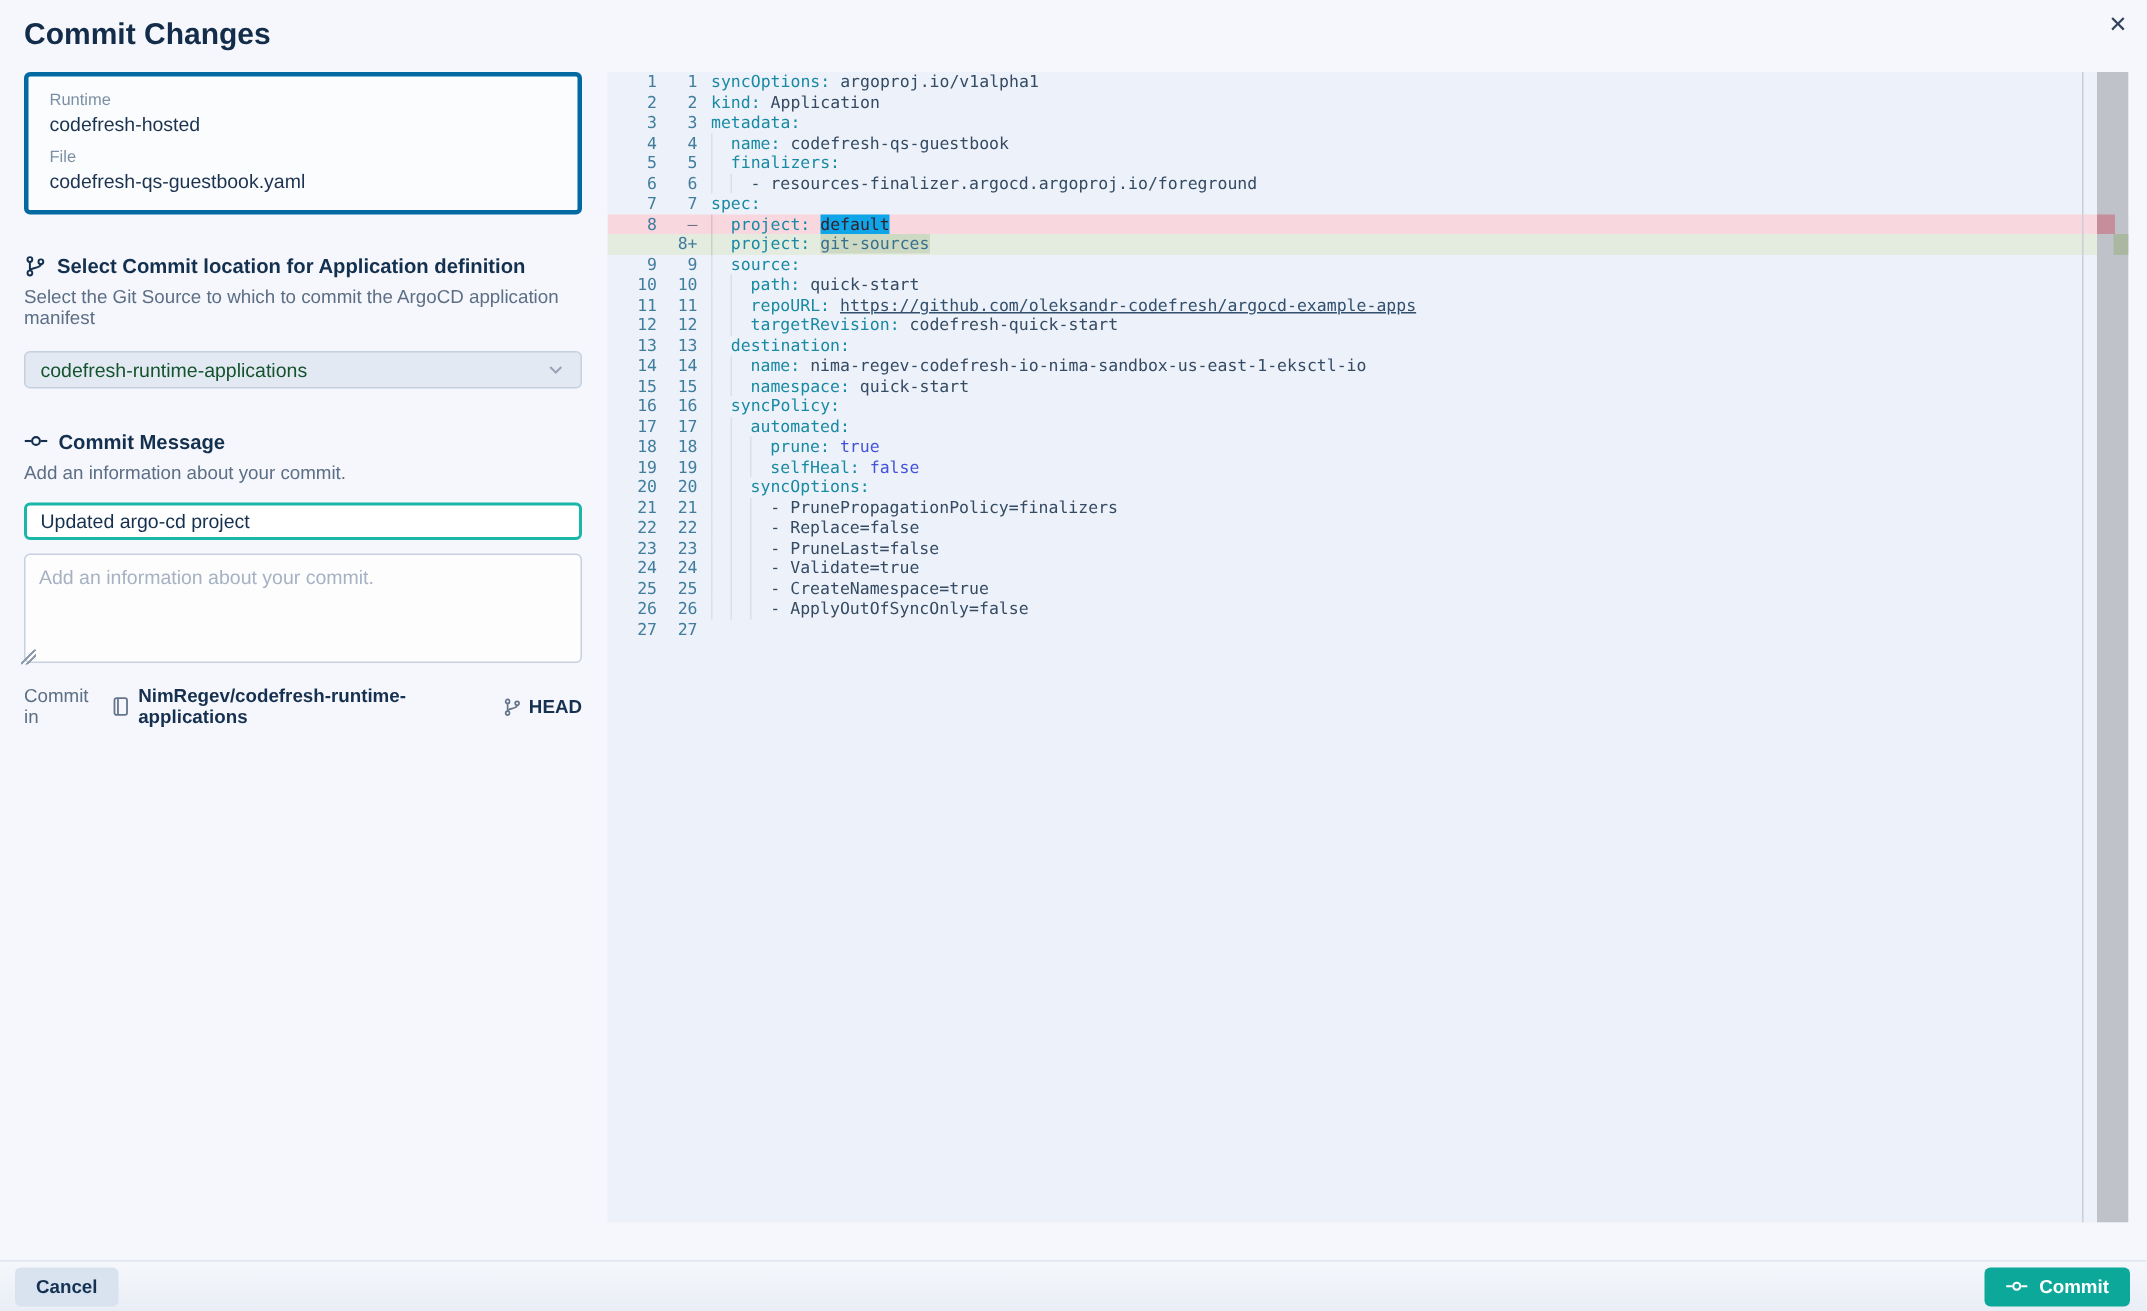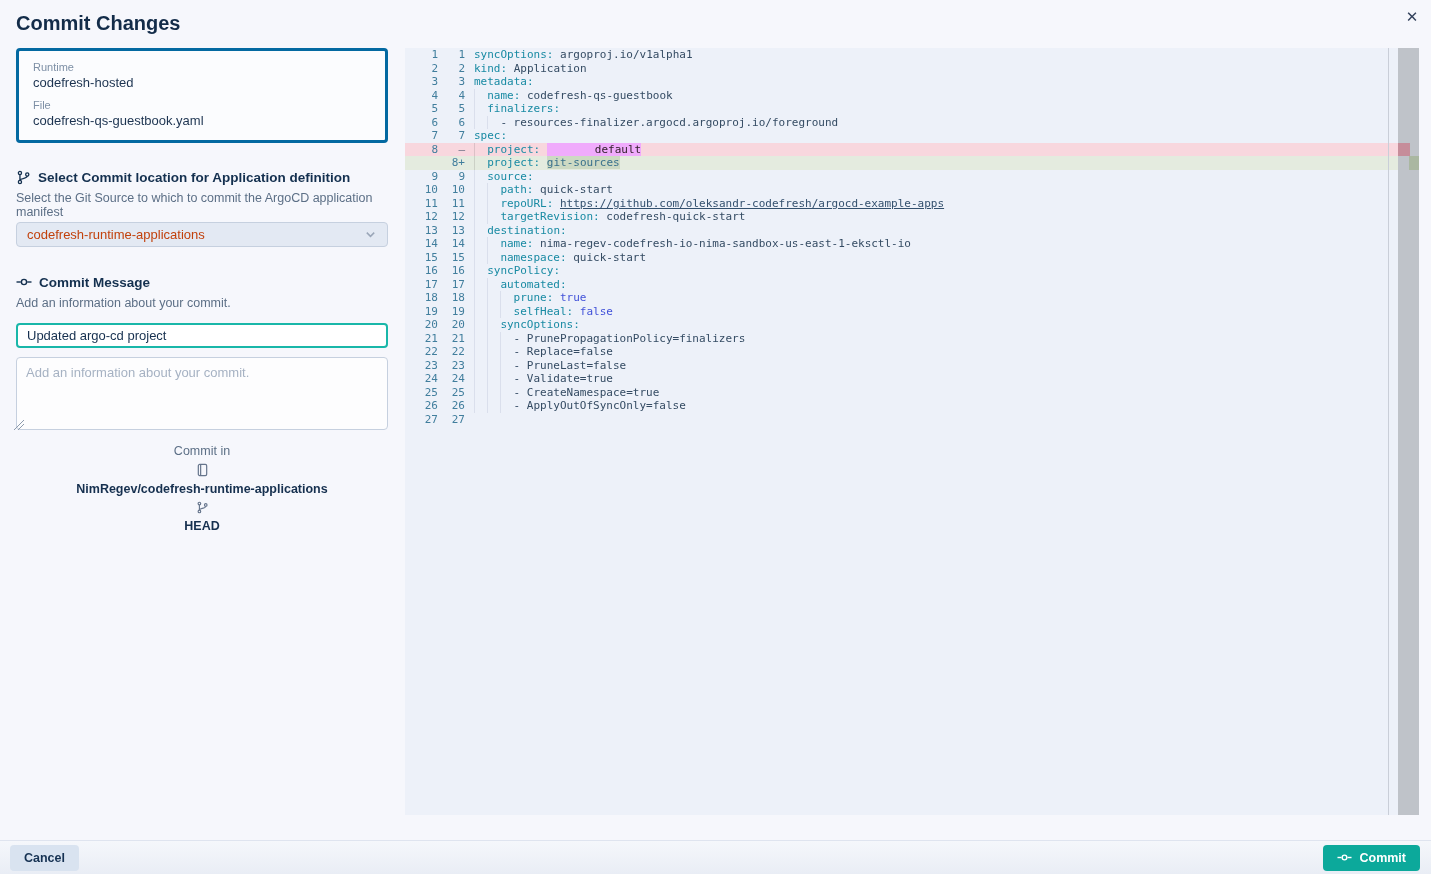--- a/index.html
+++ b/index.html
@@ -33,24 +33,24 @@
   .field-value { font-size:13px; color:#1c3350; margin-bottom:9px; }
   .field-value:last-child { margin-bottom:0; }
 
   .section-heading {
     display:flex; align-items:center; gap:7px;
     margin-top:27px; font-size:13.5px; font-weight:bold; color:#14304f;
   }
   .section-sub { margin-top:6px; font-size:12.5px; color:#5c6f86; }
 
   .fake-select {
-    margin-top:3px; height:25px; width:100%;
+    margin-top:15px; height:25px; width:100%;
     background:#e3e9f3; border:1px solid #c6d0df; border-radius:4px;
     display:flex; align-items:center; justify-content:space-between;
-    padding:0 10px; font-size:13px; color:#c2410c; cursor:default;
+    padding:0 10px; font-size:13px; color:#14532d; cursor:default;
   }
 
   .msg-input {
     margin-top:13px; width:100%; height:25px;
     border:2px solid #19b7a9; border-radius:4px; background:#ffffff;
     padding:0 9px; font-size:13px; color:#16304f;
     font-family:"Liberation Sans", sans-serif; outline:none;
   }
   .msg-textarea {
     margin-top:9px; width:100%; height:73px; resize:none;
@@ -61,21 +61,21 @@
   .msg-textarea::placeholder { color:#a6b2c3; }
   .resize-grip {
     position:absolute; width:10px; height:10px; right:2px; margin-top:-14px;
     background:
       linear-gradient(135deg, transparent 45%, #8d9bad 45%, #8d9bad 52%, transparent 52%,
         transparent 65%, #8d9bad 65%, #8d9bad 72%, transparent 72%);
   }
 
   .commit-target {
     margin-top:14px; display:flex; align-items:center; gap:5px;
-    font-size:12.5px; color:#5c6f86;flex-direction:column;
+    font-size:12.5px; color:#5c6f86;
   }
   .commit-target b { color:#16304f; font-weight:bold; }
 
   
   .diff-viewer {
     position:absolute; left:405px; top:48px; width:1014px; height:767px;
     background:#edf1f9; overflow:hidden;
     font-family:"DejaVu Sans Mono", monospace; font-size:11px; line-height:13.5px;
   }
   .drow { display:flex; height:13.5px; white-space:pre; }
@@ -86,21 +86,21 @@
   .ln2 { width:27px; text-align:right; }
   .drow.del .ln2 { color:#6d7285; }
   .code { padding-left:9px; flex:1; }
   .guide { display:inline-block; width:13.2px; height:13.5px; vertical-align:top;
            border-left:1px solid #dadfec; }
   .drow.del .guide, .drow.add .guide { border-left-color:rgba(90,90,90,.18); }
   .tk-key  { color:#188aa3; }
   .tk-val  { color:#344b63;text-align:right; }
   .tk-bool { color:#4252d9; }
   .tk-link { color:#33506e; text-decoration:underline; cursor:pointer; }
-  .tk-delw { color:#33212c; background:#f0abfc;padding-left:48px; }
+  .tk-delw { color:#33212c; background:#0ea5e9; }
   .tk-addw { color:#39708c; background:#cdd9c3; }
 
   .ruler-border { position:absolute; top:0; left:983px; width:1px; height:100%; background:#c9ced8; }
   .overview-ruler {
     position:absolute; top:0; right:0; width:21px; height:100%;
     background:#bfc3c9;
   }
   .mark { position:absolute; height:13.5px; }
   .mark.del { left:0;  width:12px; background:#c68d9a; }
   .mark.add { right:0; width:10px; background:#aab7a1; }

